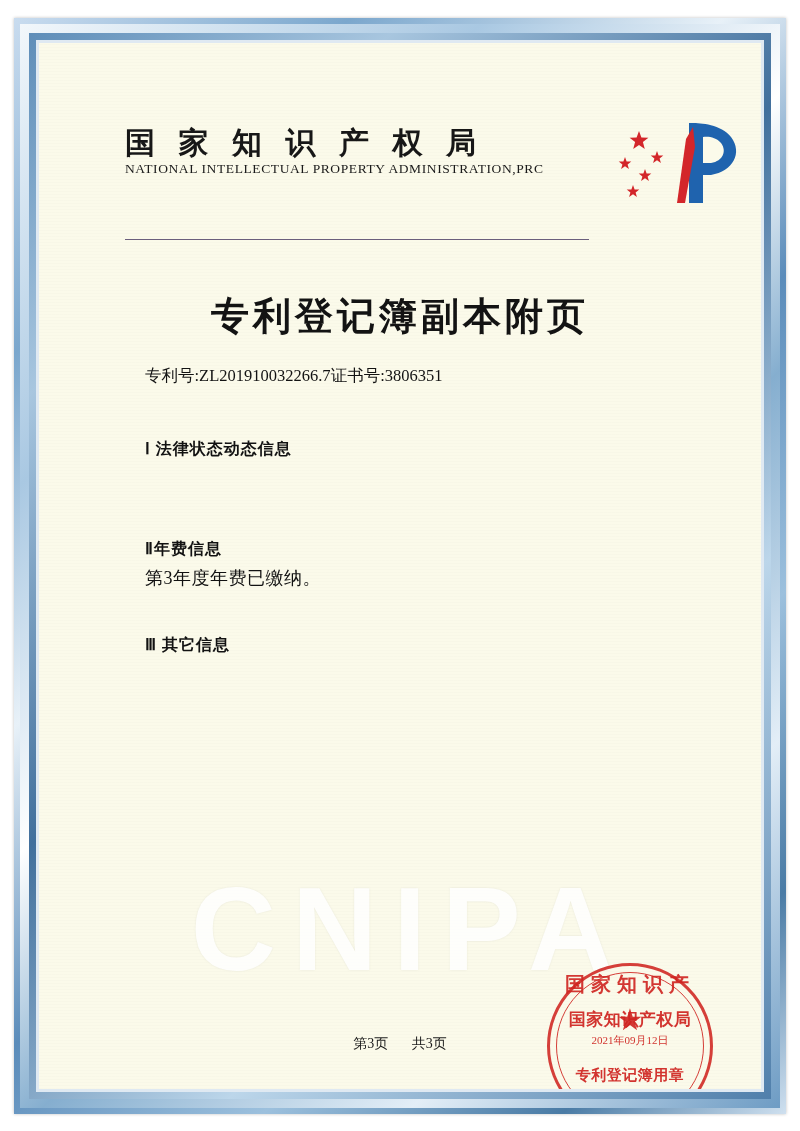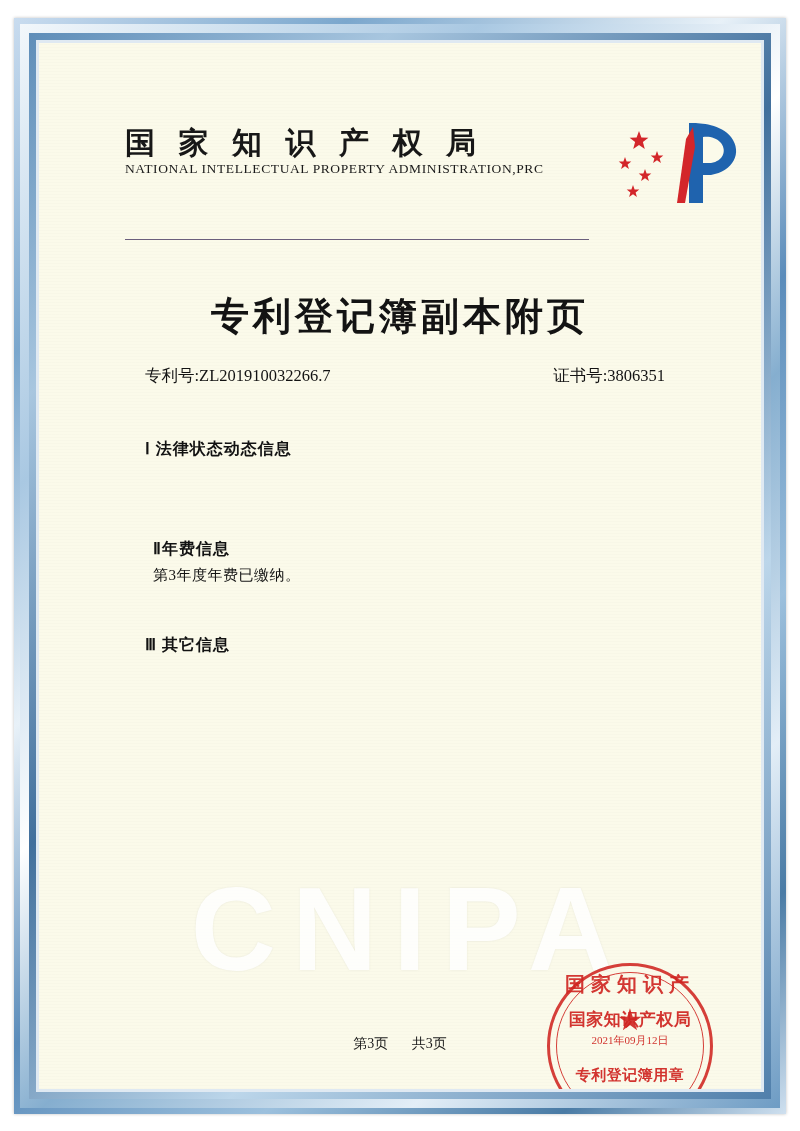--- a/index.html
+++ b/index.html
@@ -143,44 +143,44 @@
     color: #131313;
   }
 
   
   .meta-row {
     position: absolute;
     left: 106px;
     right: 96px;
     top: 322px;
     display: flex;
-    justify-content: space-between;
+    justify-content: flex-start;
     font-size: 16.5px;
     color: #131313;
   }
   .meta-left, .meta-right { white-space: nowrap; }
 
   
   .section {
     position: absolute;
     left: 106px;
     font-size: 16px;
     color: #121212;
   }
   .section-heading {
     font-weight: bold;
     letter-spacing: 1px;
   }
   .section-body {
     margin-top: 6px;
-    font-size: 15px;
+    font-size: 18px;
     letter-spacing: 0.5px;
   }
   #sec-1 { top: 396px; }
-  #sec-2 { top: 496px; margin-left: 8px; }
+  #sec-2 { top: 496px; }
   #sec-3 { top: 592px; }
 
   
   .seal {
     position: absolute;
     left: 508px;
     top: 920px;
     width: 166px;
     height: 166px;
   }

